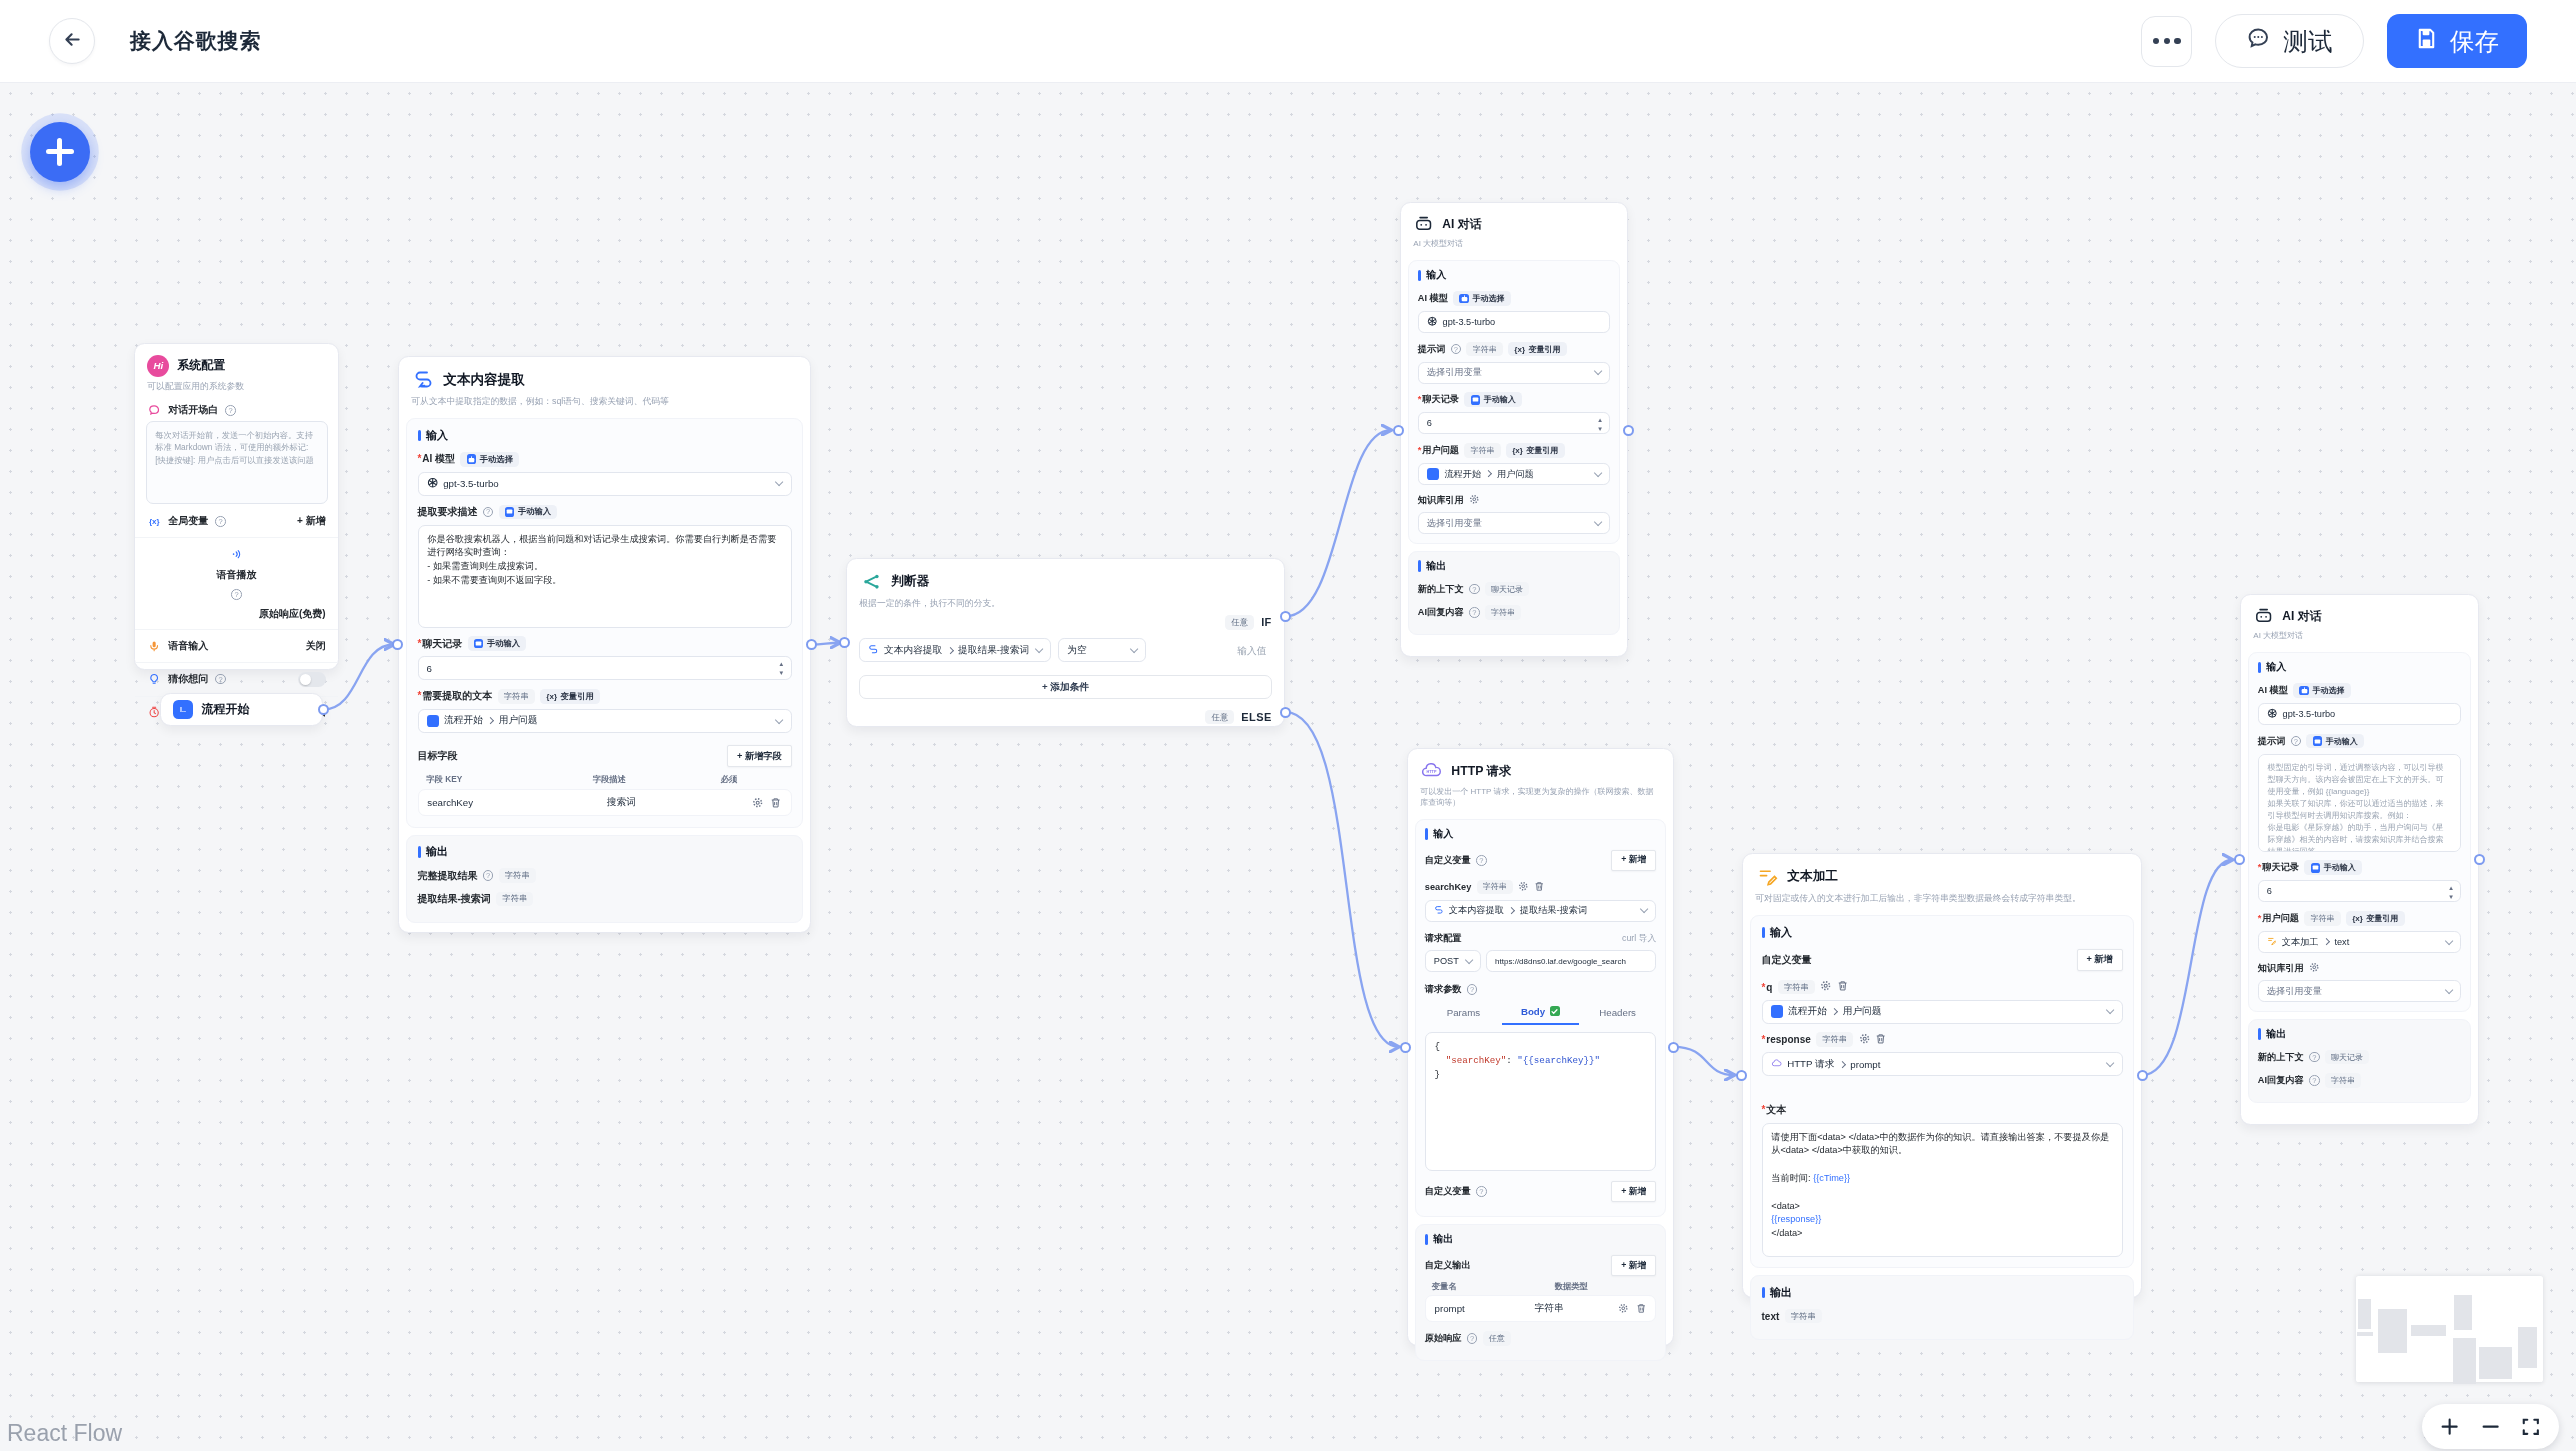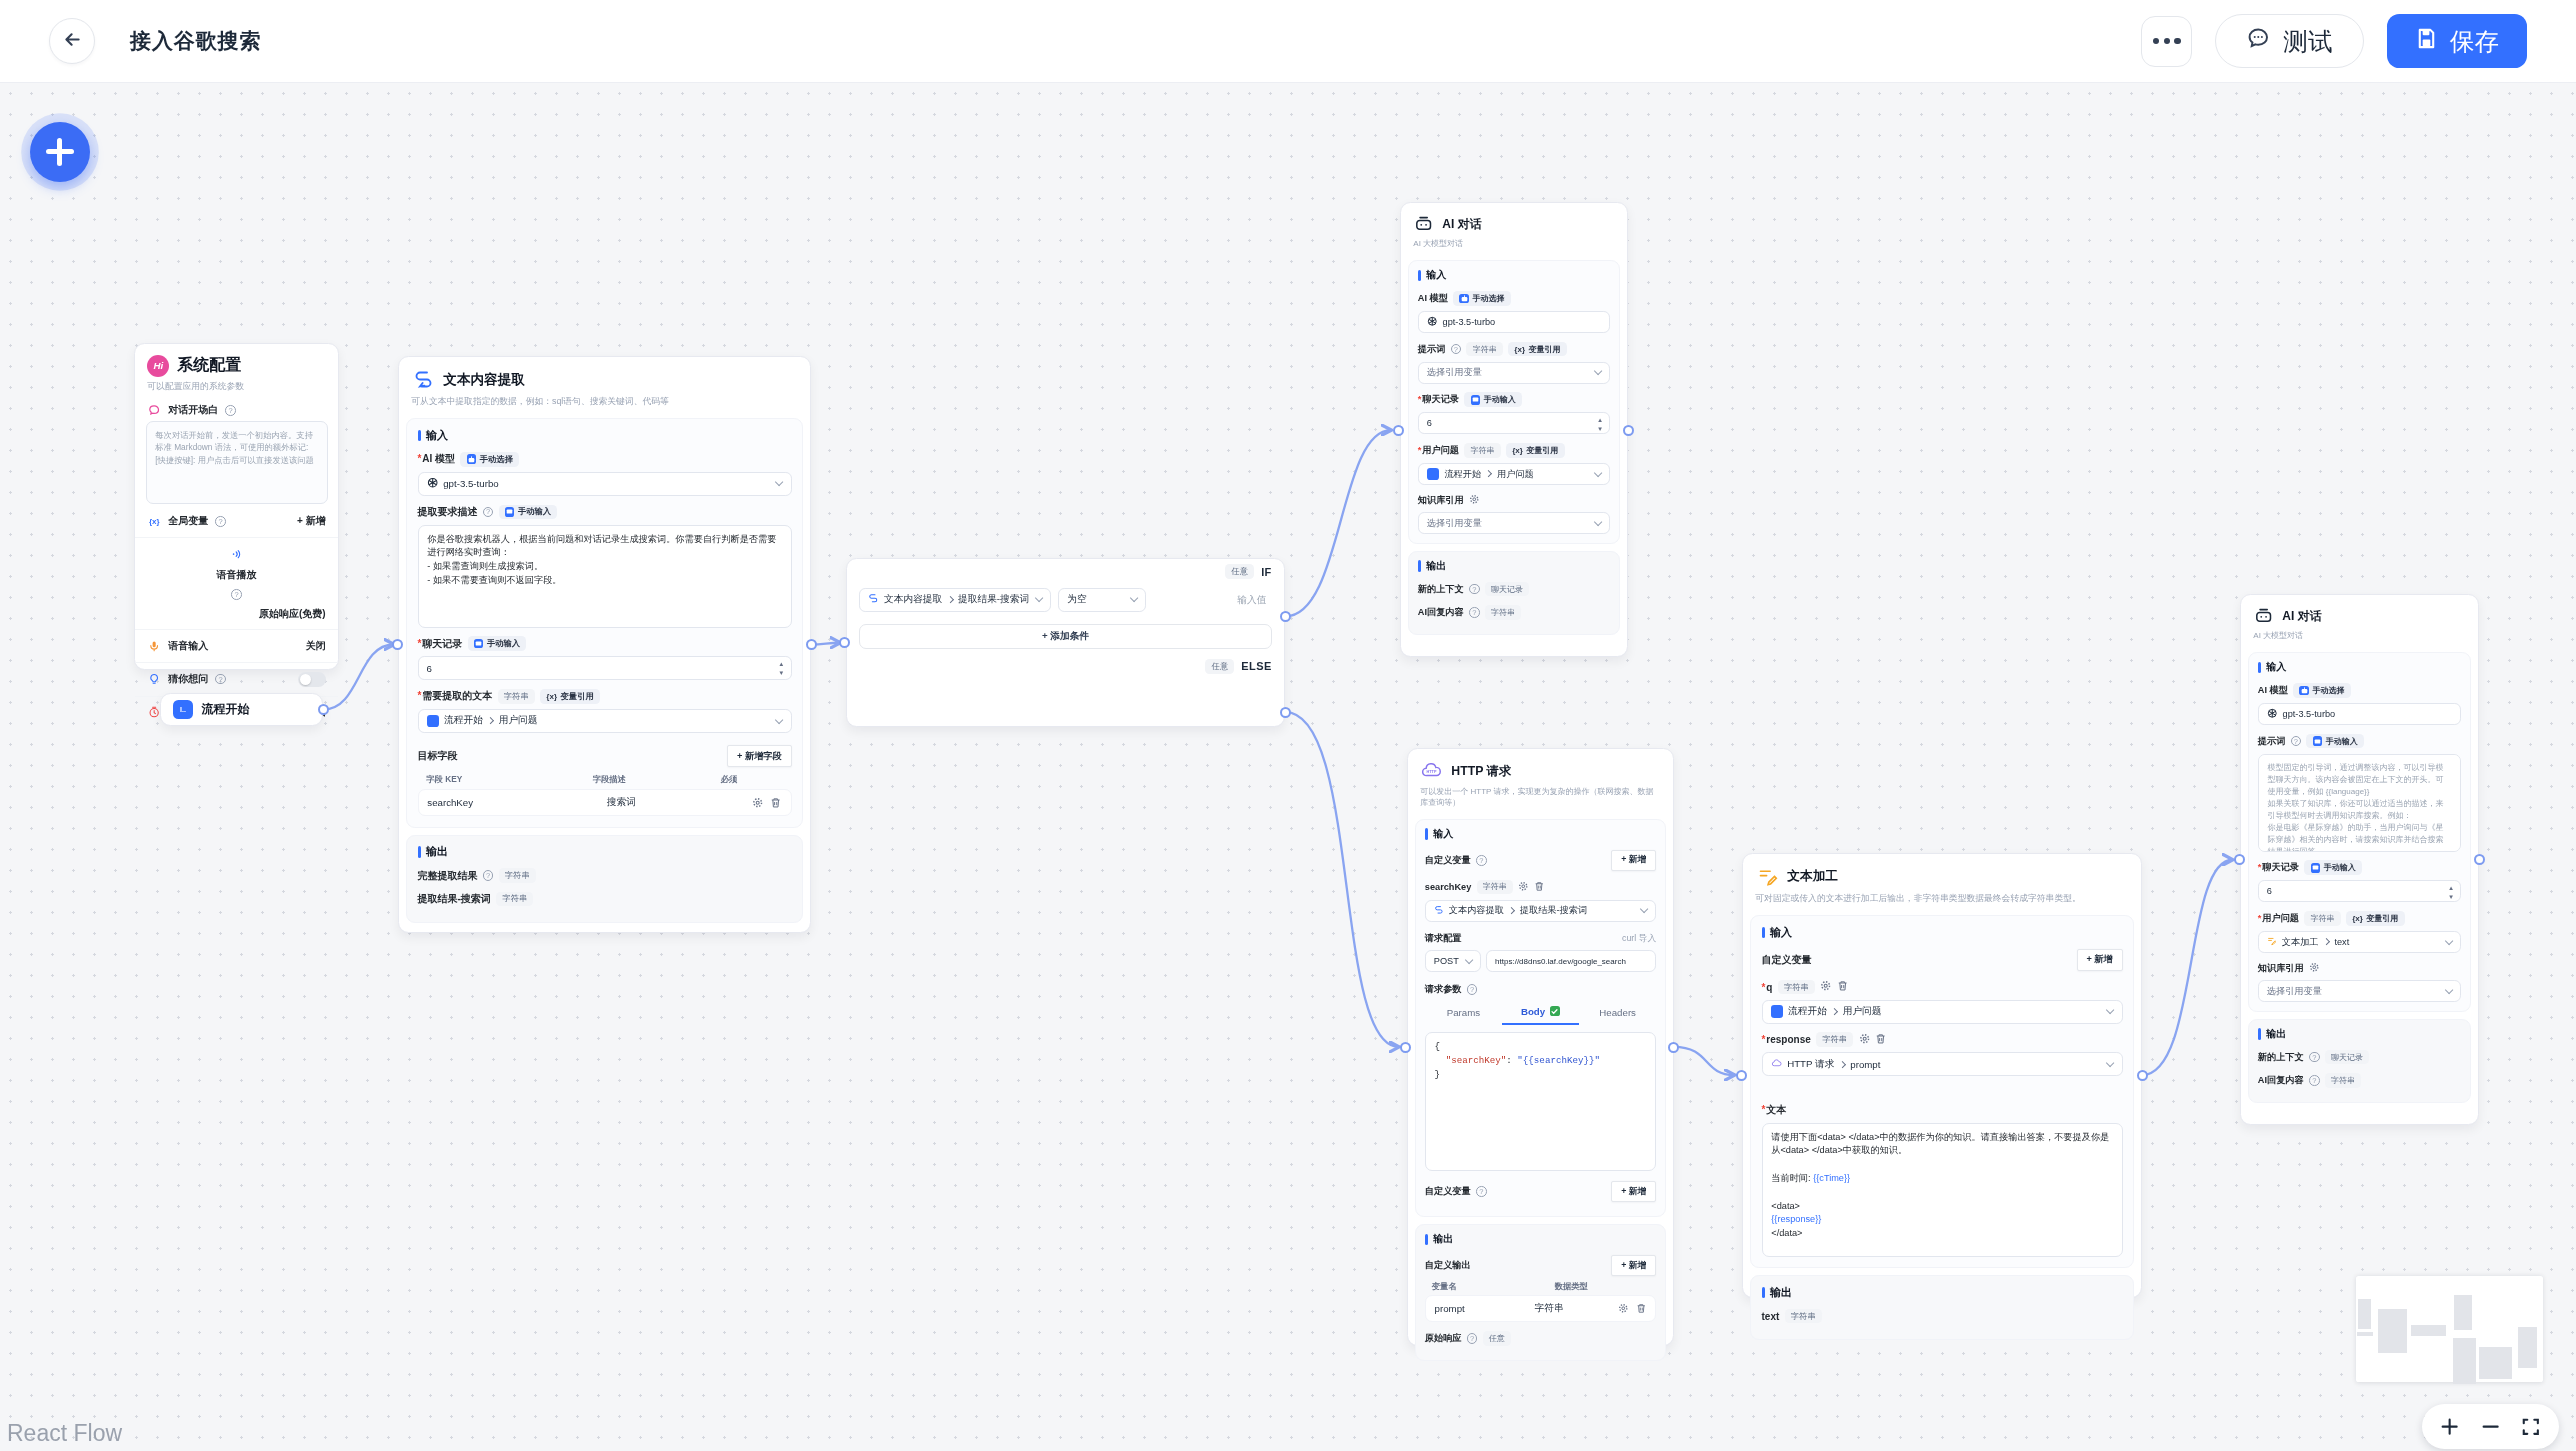--- a/index.html
+++ b/index.html
@@ -189,21 +189,21 @@
     <path d="M1905,1097 C1947,1097 1938,1129 1974,1129" marker-end="url(#arrow)"></path>
     <path d="M2438,1129 C2502,1129 2486,884 2541,884" marker-end="url(#arrow)"></path>
   </svg>
 
   <div class="node" style="left:134px; top:260px; width:205px; height:327px;">
     <div class="nhead" style="padding-bottom:1.8px;">
       <div class="nhead-top">
         <div class="nicon" style="background:#e84b9d; border-radius:50%; width:22px; height:22px;">
           <span style="color:#fff; font-size:9.7px; font-weight:700; font-style:italic;">Hi</span>
         </div>
-        <span class="ntitle" style="font-size:16px;text-align:right;">系统配置</span>
+        <span class="ntitle" style="font-size:12px;text-align:right;">系统配置</span>
       </div>
       <div class="ndesc">可以配置应用的系统参数</div>
     </div>
     <div class="sysrow" style="padding-bottom:3.5px;">
       <span class="sysic">
         <svg width="12.3" height="12.3" viewBox="0 0 24 24" fill="none" stroke="#e84b9d" stroke-width="2.4">
             <path d="M12 3.5c-5 0-8.5 3.2-8.5 7.2 0 2.2 1.1 4.1 2.8 5.4l-.7 3.4 3.6-1.6c.9.3 1.8.4 2.8.4 5 0 8.5-3.2 8.5-7.2S17 3.5 12 3.5z"></path>
           </svg>
       </span>
       <span class="lbl">对话开场白</span>
@@ -392,20 +392,34 @@
         <span class="badge">字符串</span>
       </div>
       <div class="row">
         <span class="lbl" style="font-weight:600;">提取结果-搜索词</span>
         <span class="badge">字符串</span>
       </div>
     </div>
   </div>
 
   <div class="node" style="left:846px; top:475px; width:439px; height:169px;">
+    <div class="nhead" style="padding-bottom:0;">
+      <div class="nhead-top">
+        <div class="nicon">
+          <svg width="19.3" height="19.3" viewBox="0 0 24 24" fill="none" stroke="#2aa79b" stroke-width="2.4" stroke-linecap="round">
+              <circle cx="5" cy="12" r="2.2" fill="#2aa79b" stroke="none"></circle>
+              <circle cx="18.5" cy="5.5" r="2.2" fill="#2aa79b" stroke="none"></circle>
+              <circle cx="18.5" cy="18.5" r="2.2" fill="#2aa79b" stroke="none"></circle>
+              <path d="M7 11l9.5-4.5M7 13l9.5 4.5"></path>
+            </svg>
+        </div>
+        <span class="ntitle" style="font-size:12.7px;">判断器</span>
+      </div>
+      <div class="ndesc">根据一定的条件，执行不同的分支。</div>
+    </div>
     <div class="ifrow">
       <span class="badge">任意</span>
       <span class="iflabel">IF</span>
     </div>
     <div class="condrow">
       <div class="select" style="width:192px;">
         <span><svg width="10.5" height="10.5" viewBox="0 0 24 24" fill="none" stroke="#3370ff" stroke-width="2.4" stroke-linecap="round">
               <path d="M16 4H8a4 4 0 0 0 0 8h8a4 4 0 0 1 0 8h-6"></path>
             </svg></span>
         <span>文本内容提取</span>

